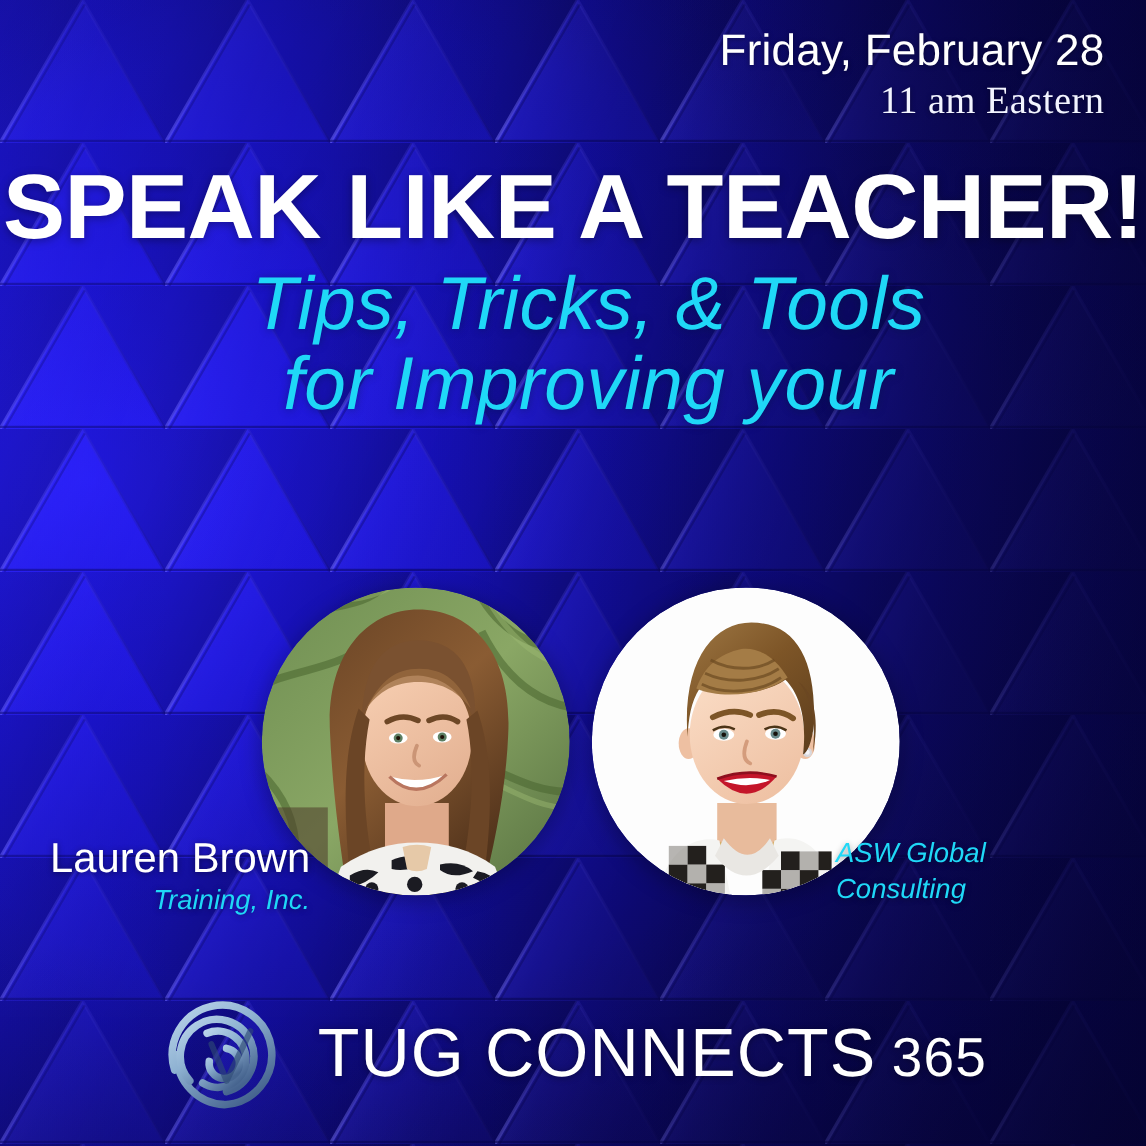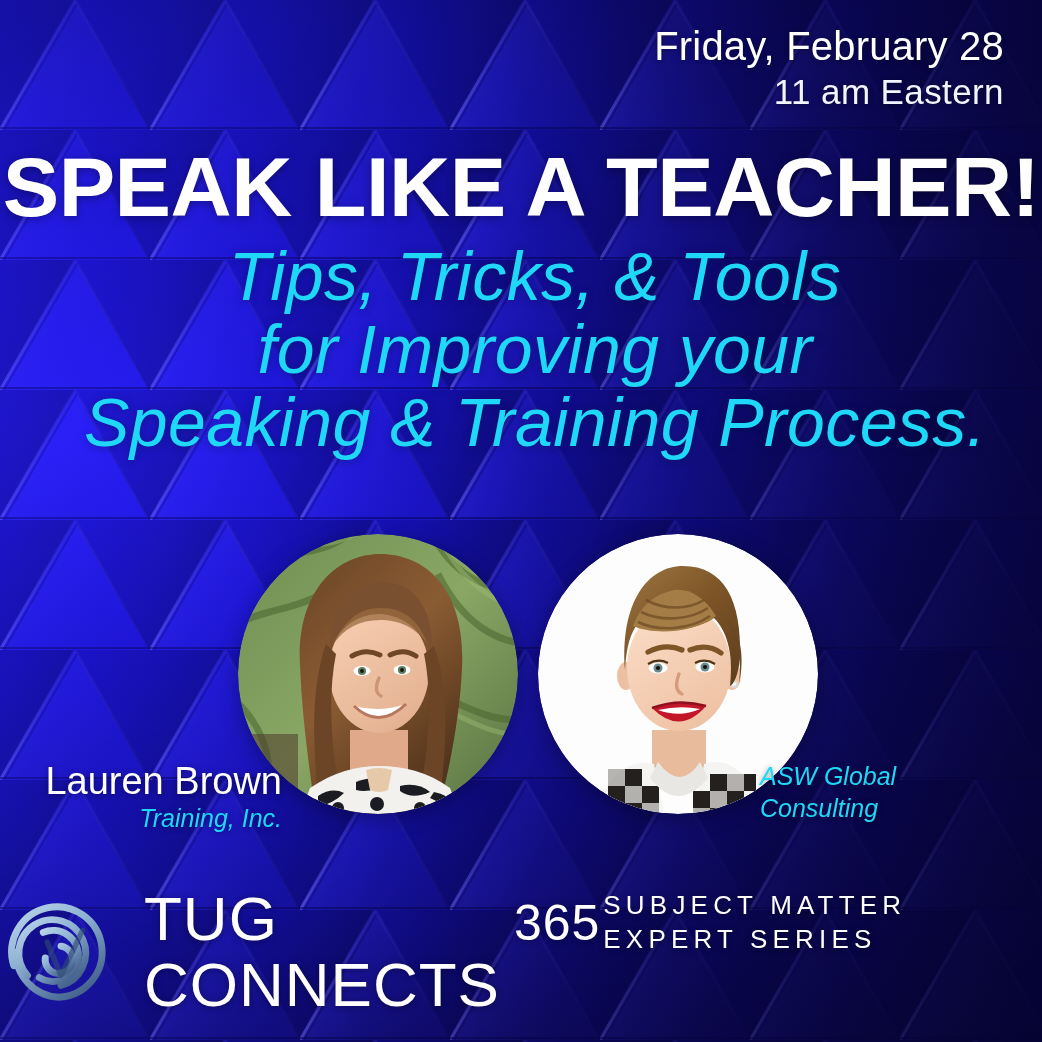--- a/index.html
+++ b/index.html
@@ -34,20 +34,21 @@
     text-align:right;color:#ffffff;
   }
   .date-line1{
     font-size:40px;line-height:48px;font-weight:400;letter-spacing:.2px;
     text-shadow:0 1px 5px rgba(0,0,0,.40);
   }
   .date-line2{
     font-size:35px;line-height:44px;font-weight:300;letter-spacing:.4px;
     color:#f2f4ff;
     text-shadow:0 1px 5px rgba(0,0,0,.40);
+    font-family:Liberation Serif, serif;
   }
 
   
   .headline{
     position:absolute;left:0;right:0;top:142px;
     text-align:center;color:#ffffff;
     font-size:83px;line-height:92px;
     font-weight:700;letter-spacing:-.5px;
     transform:scaleX(1.02);
     text-shadow:0 2px 9px rgba(0,0,0,.35);
@@ -164,21 +165,20 @@
   <div class="date-block">
     <div class="date-line1">Friday, February 28</div>
     <div class="date-line2">11 am Eastern</div>
   </div>
 
   <div class="headline">SPEAK LIKE A TEACHER!</div>
 
   <div class="subtitle">
     <div>Tips, Tricks, &amp; Tools</div>
     <div>for Improving your</div>
-    <div>Speaking &amp; Training Process.</div>
   </div>
 
   <div class="photo" id="photo-left">
     <svg viewBox="0 0 280 280" xmlns="http://www.w3.org/2000/svg">
       <defs>
         <clipPath id="clipL">
             <circle cx="140" cy="140" r="140"></circle>
           </clipPath>
         <linearGradient id="foliage" x1="0" y1="0" x2="1" y2="1">
           <stop offset="0" stop-color="#6f8e52"></stop>
@@ -381,18 +381,17 @@
         </g>
         <path d="M48,50 L62,84 L84,38" fill="none" stroke="#2f4a74" stroke-width="5.5" stroke-linecap="round" stroke-linejoin="round" opacity="0.62"></path>
       </svg>
     </div>
 
     <div class="logo-text">
       <div class="logo-row">
         <span class="logo-main">TUG CONNECTS</span>
         <span class="logo-365">365</span>
       </div>
-      <div class="logo-sub">SUBJECT MATTER EXPERT SERIES</div>
     </div>
 
   </div>
 
 </div>
 
 </body></html>

